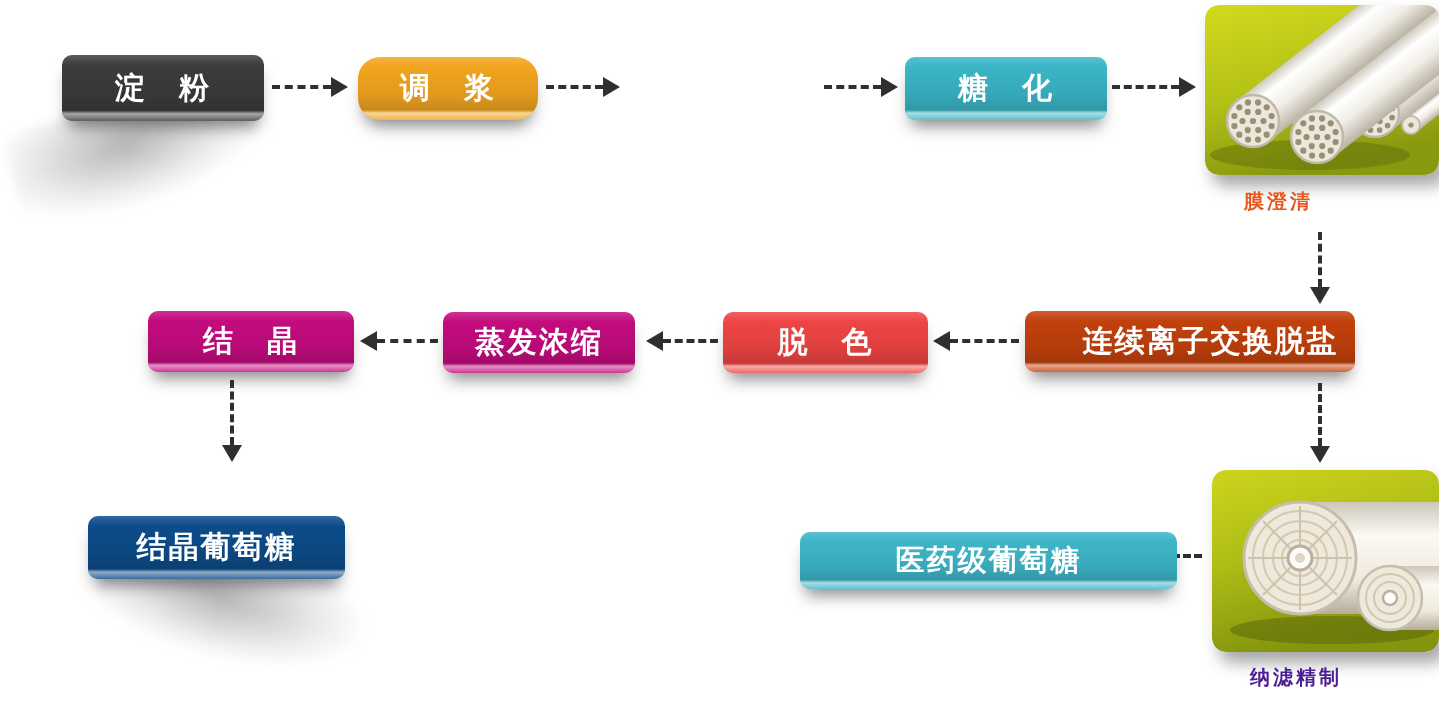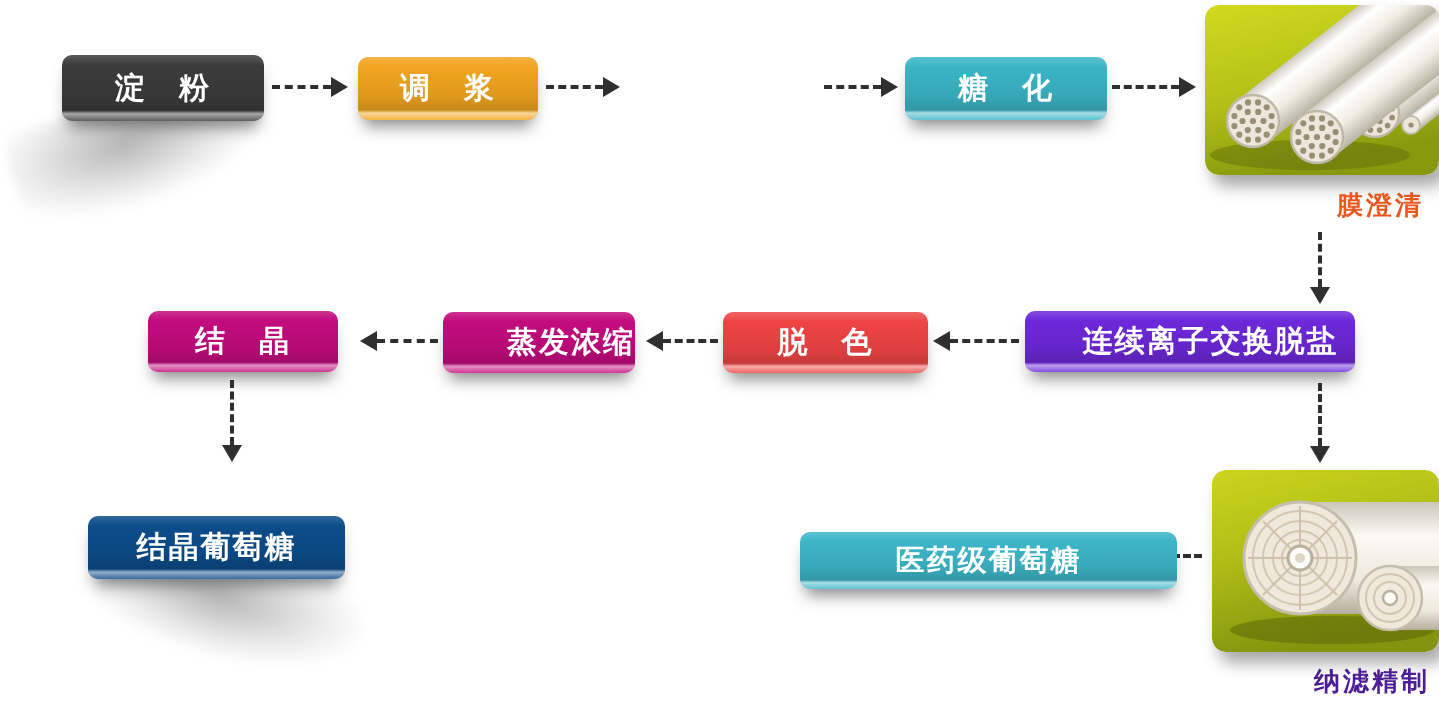--- a/index.html
+++ b/index.html
@@ -21,22 +21,22 @@
       rgba(255,255,255,0.55) 89%, rgba(255,255,255,0.18) 100%);
   }
   .box-label { position:relative; z-index:1; white-space:nowrap; }
 
   #box-starch          { left:62px;   top:55px;  width:202px; height:66px; }
   #box-slurry          { left:358px;  top:57px;  width:180px; height:63px; }
   #box-liquefaction    { left:628px;  top:57px;  width:190px; height:63px; }
   #box-saccharification{ left:905px;  top:57px;  width:202px; height:63px; }
   #box-ion             { left:1025px; top:311px; width:330px; height:61px; }
   #box-decolor         { left:723px;  top:312px; width:205px; height:61px; }
-  #box-evap            { left:443px;  top:312px; width:192px; height:61px;justify-content:flex-end; }
-  #box-crystal         { left:148px;  top:311px; width:190px; height:61px; }
+  #box-evap            { left:443px;  top:312px; width:192px; height:61px; }
+  #box-crystal         { left:148px;  top:311px; width:206px; height:61px; }
   #box-cryst-glucose   { left:88px;   top:516px; width:257px; height:63px; }
   #box-pharma          { left:800px;  top:532px; width:377px; height:57px; font-size:29px; }
 
   
   .arrow { position:absolute; display:flex; align-items:center; }
   .arrow .shaft { flex:1; border-top:4px dashed #2f2f2f; }
   .head-right { width:0; height:0; border-top:10px solid transparent; border-bottom:10px solid transparent; border-left:17px solid #2f2f2f; }
   .head-left  { width:0; height:0; border-top:10px solid transparent; border-bottom:10px solid transparent; border-right:17px solid #2f2f2f; }
   .arrow-v { position:absolute; display:flex; flex-direction:column; align-items:center; }
   .arrow-v .shaft-v { flex:1; width:0; border-left:4px dashed #2f2f2f; }
@@ -63,42 +63,42 @@
   #swoosh-cryst  { left:96px; top:560px; width:270px; height:100px; transform:rotate(14deg); }
 
   
   .photo { position:absolute; border-radius:14px; overflow:hidden; box-shadow:7px 11px 16px rgba(0,0,0,0.35); }
   #photo-1 { left:1205px; top:5px;   width:234px; height:170px; }
   #photo-2 { left:1212px; top:470px; width:227px; height:182px; }
   .photo svg { display:block; width:100%; height:100%; }
 
   
   .caption { position:absolute; font-family:Liberation Mono, monospace; font-weight:bold;
-             font-size:26px; letter-spacing:3px; text-align:right; white-space:nowrap; }
+             font-size:20px; letter-spacing:3px; text-align:left; white-space:nowrap; }
   #caption-1 { left:1244px; top:188px; width:180px; }
   #caption-2 { left:1250px; top:664px; width:180px; }
 </style>
 </head>
 <body>
 
 <div class="canvas">
 
   <div class="swoosh" id="swoosh-starch"></div>
   <div class="swoosh" id="swoosh-cryst"></div>
 
   <div class="box" id="box-starch" style="background: rgb(59, 59, 59);">
     <span class="box-label">淀　粉</span>
   </div>
 
   <div class="arrow" id="arrow-1">
     <div class="shaft"></div>
     <div class="head-right"></div>
   </div>
 
-  <div class="box" id="box-slurry" style="background: rgb(241, 165, 31);">
+  <div class="box" id="box-slurry" style="background: rgb(241, 165, 31); border-radius: 22px;">
     <span class="box-label">调　浆</span>
   </div>
 
   <div class="arrow" id="arrow-2">
     <div class="shaft"></div>
     <div class="head-right"></div>
   </div>
 
 
   <div class="arrow" id="arrow-3">
@@ -177,21 +177,21 @@
     </svg>
   </div>
 
   <div class="caption" id="caption-1" style="color: rgb(232, 87, 29);">膜澄清</div>
 
   <div class="arrow-v" id="arrow-down-1">
     <div class="shaft-v"></div>
     <div class="head-down"></div>
   </div>
 
-  <div class="box" id="box-ion" style="background: #6d28d9; padding-left: 41px;">
+  <div class="box" id="box-ion" style="background: #c2410c; padding-left: 41px;">
     <span class="box-label">连续离子交换脱盐</span>
   </div>
 
   <div class="arrow" id="arrow-left-1">
     <div class="head-left"></div>
     <div class="shaft"></div>
   </div>
 
   <div class="box" id="box-decolor" style="background: #ef4444;">
     <span class="box-label">脱　色</span>

